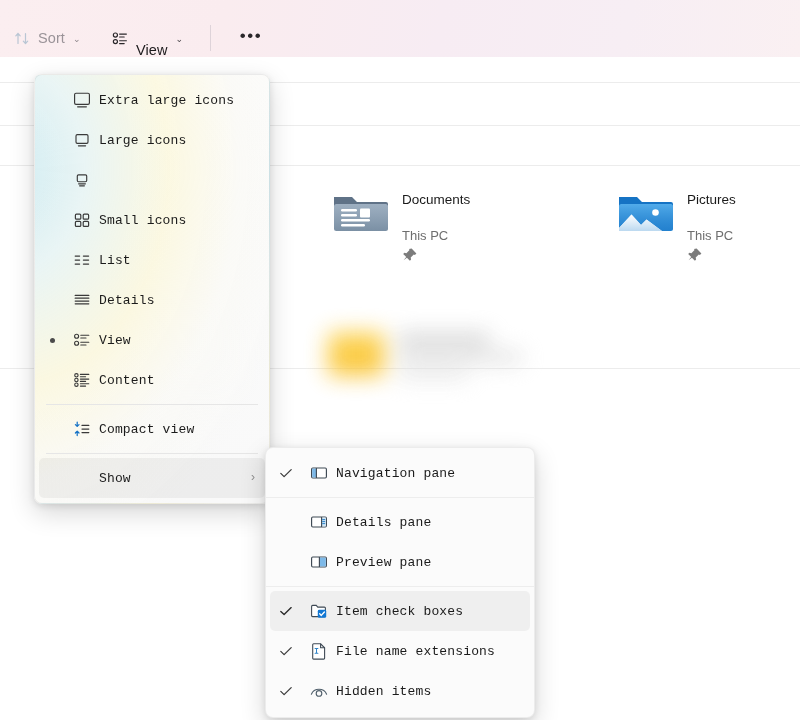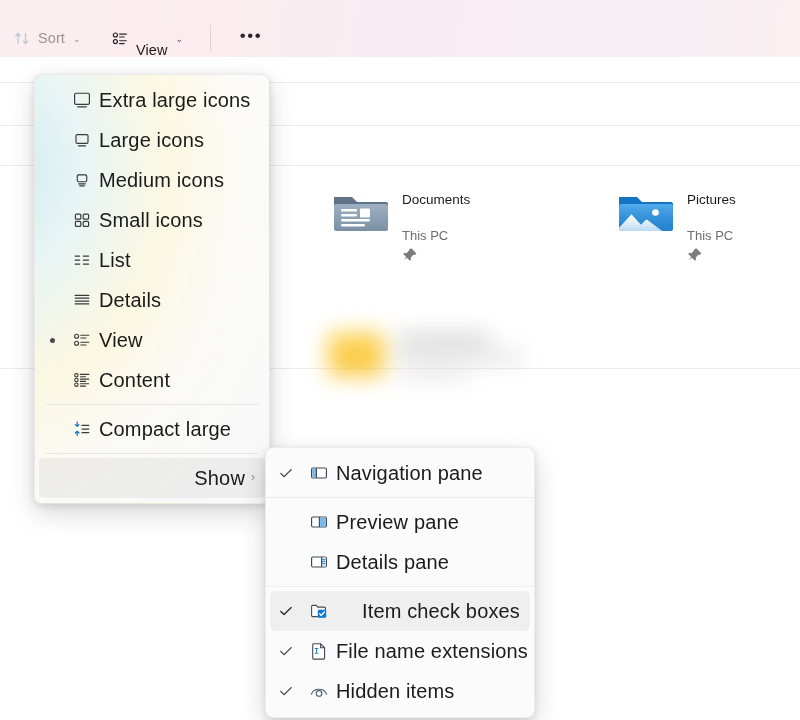--- a/index.html
+++ b/index.html
@@ -167,21 +167,21 @@
   .mi {
     position: relative;
     display: flex;
     align-items: center;
     height: 40px;
     margin: 0 4px;
     padding: 0 10px 0 0;
     border-radius: 5px;
     box-sizing: border-box;
   }
-  .mi.sel { background: rgba(0,0,0,0.047); text-align: right; }
+  .mi.sel { background: rgba(0,0,0,0.047); }
 
   .mi-bullet {
     width: 26px;
     flex: none;
     display: flex;
     align-items: center;
     justify-content: center;
   }
   .mi-bullet .dot {
     width: 5px; height: 5px;
@@ -196,25 +196,26 @@
     justify-content: center;
   }
   .mi-icon {
     width: 34px;
     flex: none;
     display: flex;
     align-items: center;
     justify-content: center;
   }
   .mi-label {
-    font-size: 20px;
+    font-size: 13px;
     color: #1b1b1b;
     letter-spacing: 0.15px;
     white-space: nowrap;
     flex: 1;
+    font-family: Liberation Mono, monospace;
   }
   .mi-arrow {
     font-size: 12px;
     color: #8f8f8f;
     flex: none;
     margin-left: 6px;
     transform: translateY(-1px);
   }
 
   .mi-divider {
@@ -386,21 +387,20 @@
       <span class="mi-bullet"></span>
       <span class="mi-icon">
         <svg width="20" height="20" viewBox="0 0 20 20">
           <g fill="none" stroke="#3a3a3a" stroke-width="1.15" stroke-linecap="round">
             <rect x="5.3" y="4.8" width="9.4" height="6.9" rx="1.2"></rect>
             <path d="M6.6 13.8 H13.4"></path>
             <path d="M7.6 15.8 H12.4"></path>
           </g>
         </svg>
       </span>
-      <span class="mi-label">Medium icons</span>
     </div>
 
     <div class="mi">
       <span class="mi-bullet"></span>
       <span class="mi-icon">
         <svg width="20" height="20" viewBox="0 0 20 20">
           <g fill="none" stroke="#3a3a3a" stroke-width="1.2">
             <rect x="3.4" y="4.2" width="5.4" height="5.0" rx="1"></rect>
             <rect x="11.2" y="4.2" width="5.4" height="5.0" rx="1"></rect>
             <rect x="3.4" y="11.4" width="5.4" height="5.0" rx="1"></rect>
@@ -478,21 +478,21 @@
         <svg width="20" height="20" viewBox="0 0 20 20">
           <g stroke="#1673c6" stroke-width="1.25" fill="none" stroke-linecap="round" stroke-linejoin="round">
             <path d="M5.2 3.0 V7.4 M5.2 7.4 L3.4 5.6 M5.2 7.4 L7.0 5.6"></path>
             <path d="M5.2 16.6 V12.2 M5.2 12.2 L3.4 14.0 M5.2 12.2 L7.0 14.0"></path>
           </g>
           <g stroke="#3a3a3a" stroke-width="1.25" stroke-linecap="round">
             <path d="M10.0 6.4 H16.8 M10.0 10.0 H16.8 M10.0 13.6 H16.8"></path>
           </g>
         </svg>
       </span>
-      <span class="mi-label">Compact large</span>
+      <span class="mi-label">Compact view</span>
     </div>
 
     <div class="mi-divider"></div>
 
     <div class="mi sel">
       <span class="mi-bullet"></span>
       <span class="mi-icon"></span>
       <span class="mi-label">Show</span>
       <span class="mi-arrow">›</span>
     </div>
@@ -510,48 +510,48 @@
         <svg width="20" height="20" viewBox="0 0 20 20">
           <rect x="2.6" y="5.0" width="14.8" height="10.0" rx="1.2" fill="#ffffff" stroke="#3f4a55" stroke-width="1.15"></rect>
           <rect x="3.2" y="5.6" width="4.2" height="8.8" fill="#7db9e8"></rect>
           <path d="M7.4 5.0 V15.0" stroke="#3f4a55" stroke-width="1.15"></path>
         </svg>
       </span>
       <span class="mi-label">Navigation pane</span>
     </div>
 
     <div class="mi-divider sub"></div>
-
-    <div class="mi">
-      <span class="mi-check"></span>
-      <span class="mi-icon">
-        <svg width="20" height="20" viewBox="0 0 20 20">
-          <rect x="2.6" y="5.0" width="14.8" height="10.0" rx="1.2" fill="#ffffff" stroke="#3f4a55" stroke-width="1.15"></rect>
-          <rect x="10.4" y="5.6" width="6.4" height="8.8" fill="#7db9e8"></rect>
-          <path d="M10.4 5.0 V15.0" stroke="#3f4a55" stroke-width="1.15"></path>
-        </svg>
-      </span>
-      <span class="mi-label">Preview pane</span>
-    </div>
 
     <div class="mi">
       <span class="mi-check"></span>
       <span class="mi-icon">
         <svg width="20" height="20" viewBox="0 0 20 20">
           <rect x="2.6" y="5.0" width="14.8" height="10.0" rx="1.2" fill="#ffffff" stroke="#3f4a55" stroke-width="1.15"></rect>
           <rect x="12.6" y="5.6" width="4.2" height="8.8" fill="#cfe7f8"></rect>
           <path d="M12.6 5.0 V15.0" stroke="#3f4a55" stroke-width="1.15"></path>
           <g stroke="#2e84c9" stroke-width="1" stroke-linecap="round">
             <path d="M13.6 7.6 H15.8 M13.6 9.6 H15.8 M13.6 11.6 H15.8"></path>
           </g>
         </svg>
       </span>
       <span class="mi-label">Details pane</span>
     </div>
 
+    <div class="mi">
+      <span class="mi-check"></span>
+      <span class="mi-icon">
+        <svg width="20" height="20" viewBox="0 0 20 20">
+          <rect x="2.6" y="5.0" width="14.8" height="10.0" rx="1.2" fill="#ffffff" stroke="#3f4a55" stroke-width="1.15"></rect>
+          <rect x="10.4" y="5.6" width="6.4" height="8.8" fill="#7db9e8"></rect>
+          <path d="M10.4 5.0 V15.0" stroke="#3f4a55" stroke-width="1.15"></path>
+        </svg>
+      </span>
+      <span class="mi-label">Preview pane</span>
+    </div>
+
     <div class="mi-divider sub"></div>
 
     <div class="mi sel">
       <span class="mi-check">
         <svg width="16" height="16" viewBox="0 0 16 16">
           <path d="M2.8 8.4 L6.1 11.6 L13.2 4.6" fill="none" stroke="#2a2a2a" stroke-width="1.35" stroke-linecap="round" stroke-linejoin="round"></path>
         </svg>
       </span>
       <span class="mi-icon">
         <svg width="20" height="20" viewBox="0 0 20 20">

